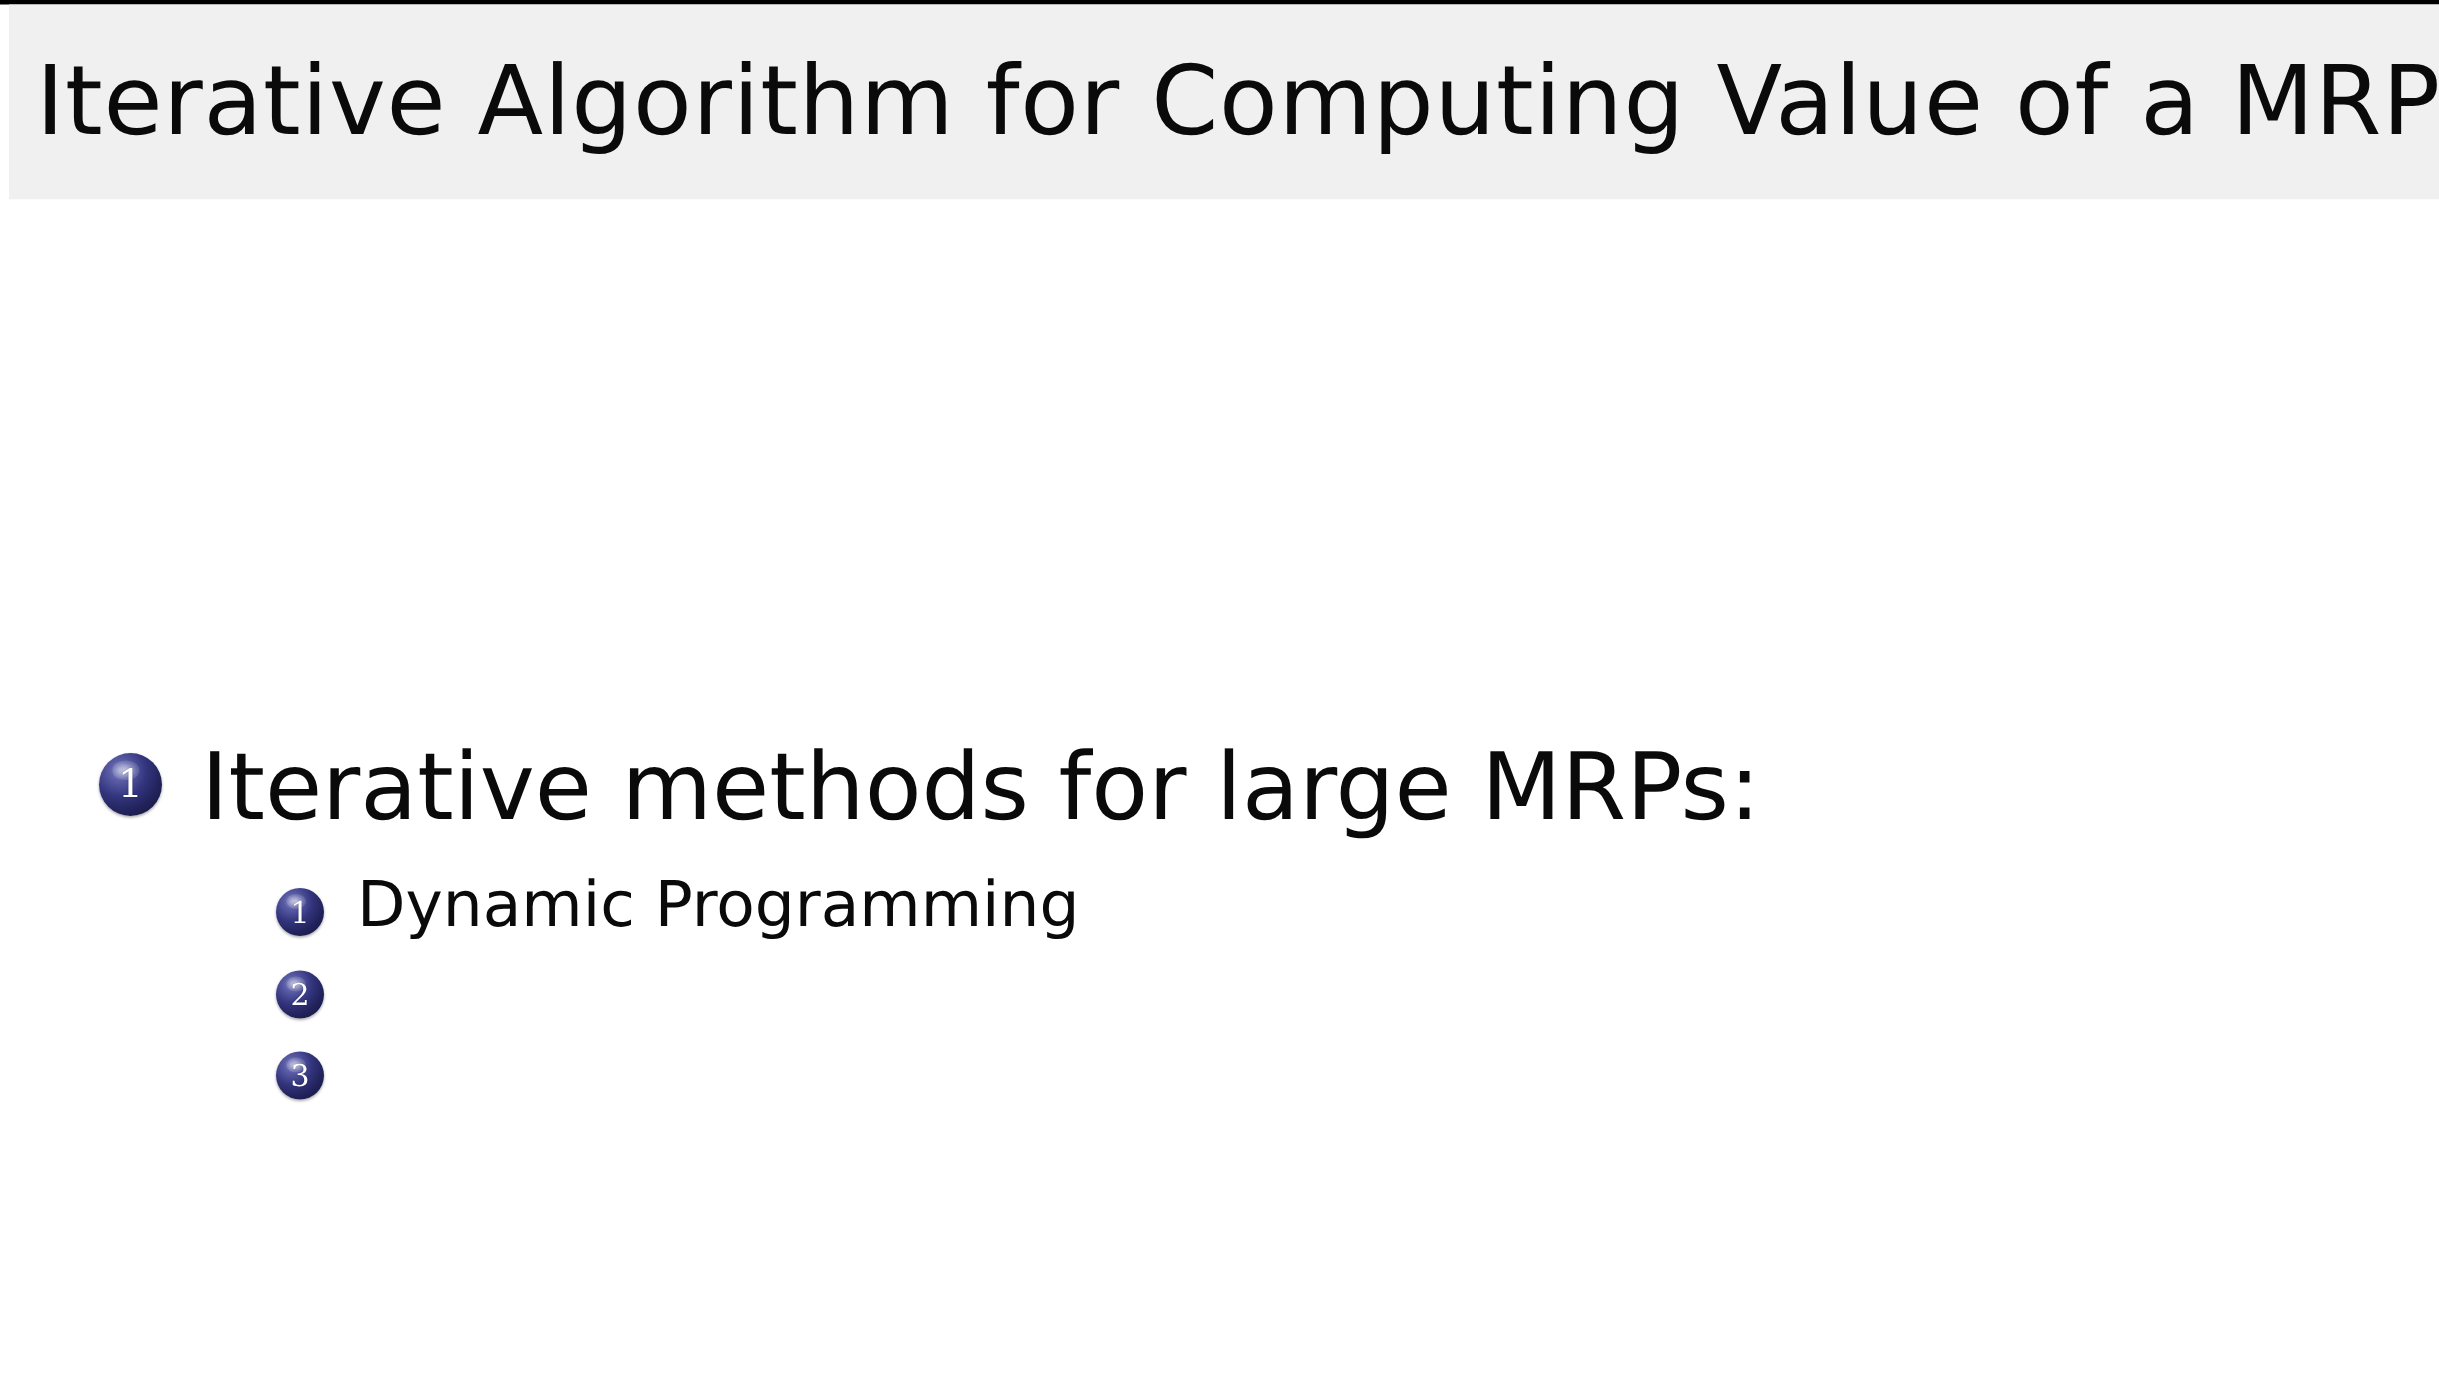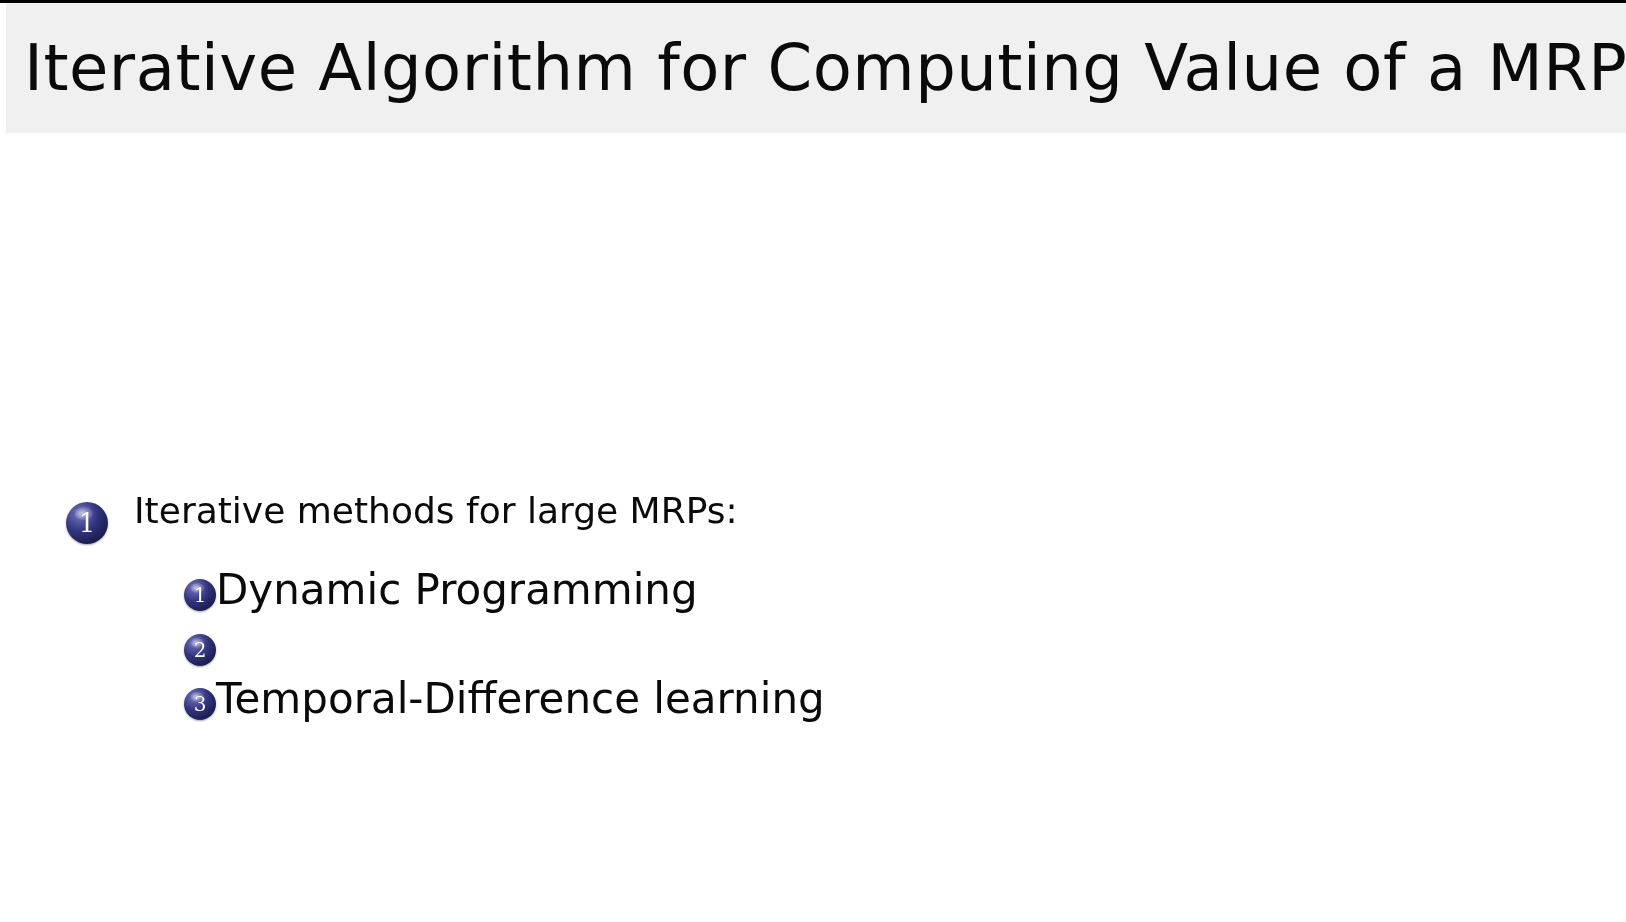--- a/index.html
+++ b/index.html
@@ -66,21 +66,21 @@
     width: 1480px;
   }
 
   
   .item-l1 {
     display: flex;
     align-items: flex-start;
     margin-bottom: 26px;
   }
   .item-l1 .label-l1 {
-    font-size: 36px;
+    font-size: 62px;
     color: #0a0a0a;
     line-height: 1.05;
     font-family: "DejaVu Sans", sans-serif;
     white-space: nowrap;
     margin-left: 26px;
     margin-top: -4px;
   }
 
   
   .sphere {
@@ -146,20 +146,21 @@
     display: flex;
     align-items: flex-start;
     margin-bottom: 13px;
   }
   .item-l2 .label-l2 {
     font-size: 42px;
     color: #0a0a0a;
     line-height: 1.05;
     font-family: "DejaVu Sans", sans-serif;
     white-space: nowrap;
+    margin-left: 22px;
     margin-top: -2px;
     text-align: right;
   }
 </style>
 </head>
 <body>
 
 <div class="top-rule"></div>
 
 <div class="header-band">
@@ -188,18 +189,17 @@
       <div class="item-l2">
         <span class="sphere sphere-l2">
           <span class="num">2</span>
         </span>
       </div>
 
       <div class="item-l2">
         <span class="sphere sphere-l2">
           <span class="num">3</span>
         </span>
-        <span class="label-l2">Temporal-Difference learning</span>
       </div>
 
     </div>
   </div>
 </div>
 
 </body></html>

